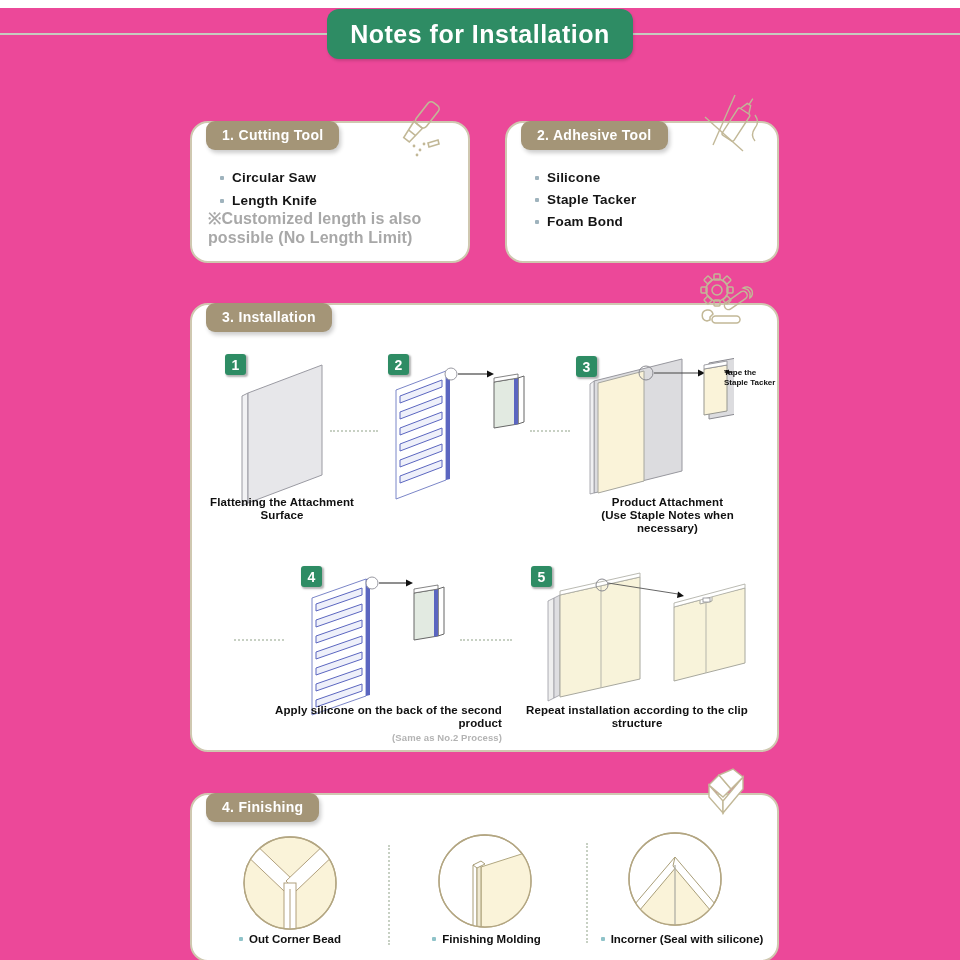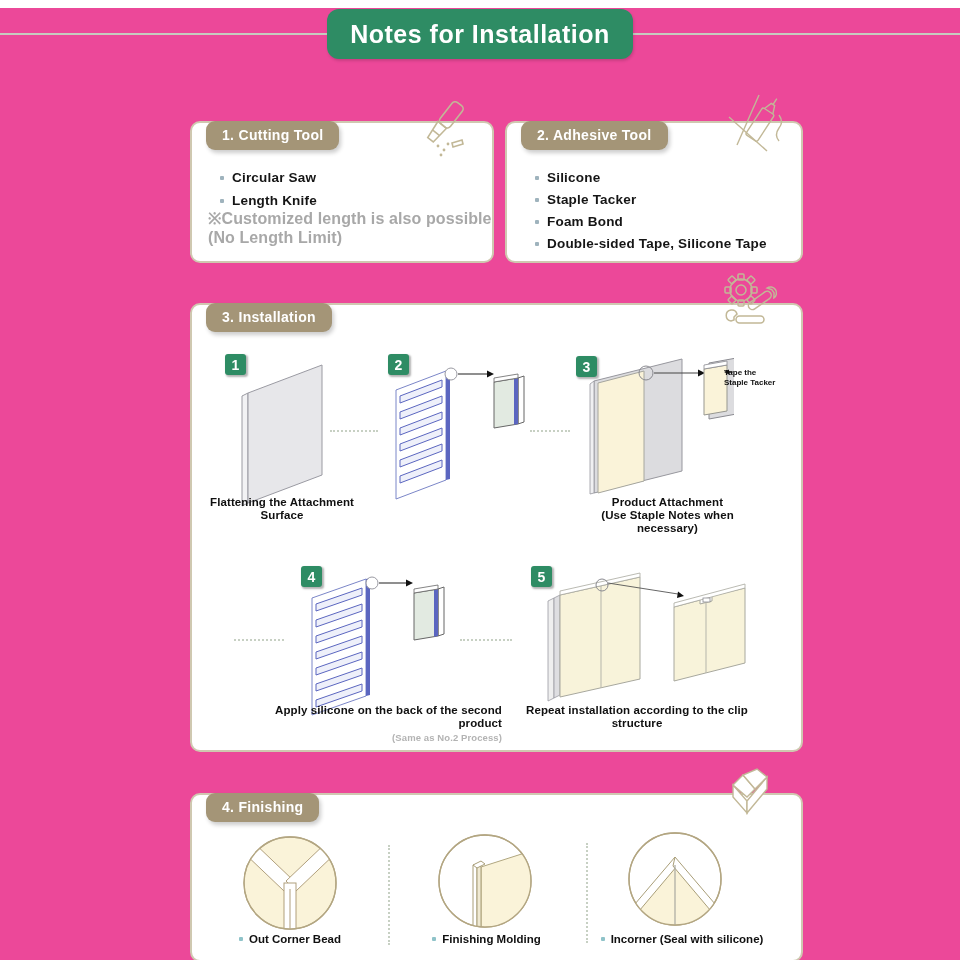--- a/index.html
+++ b/index.html
@@ -7,21 +7,21 @@
           font-family:"Liberation Sans", sans-serif; overflow:hidden; margin:8px auto; }
 
   
   .header-line { position:absolute; left:0; top:25px; width:100%; height:2px; background:#c6cbbf; }
   .header-badge { position:absolute; left:327px; top:1px; width:306px; height:50px;
                   background:#2e8c64; border-radius:12px; display:flex; align-items:center;
                   justify-content:center; color:#fff; font-size:25px; font-weight:bold;
                   letter-spacing:0.5px; box-shadow:1px 2px 3px rgba(0,0,0,0.15); }
 
   
-  .box { position:absolute; border:2px solid #cfc8b0; border-radius:10px; background:#fff;padding-left:24px; }
+  .box { position:absolute; border:2px solid #cfc8b0; border-radius:18px; background:#fff; }
   .box-cutting  { left:190px; top:113px; width:276px; height:138px; }
   .box-adhesive { left:505px; top:113px; width:270px; height:138px; }
   .box-install  { left:190px; top:295px; width:585px; height:445px; }
   .box-finish   { left:190px; top:785px; width:585px; height:165px; }
 
   .box-label { position:absolute; left:14px; top:-2px; background:#a49577; color:#fff;
                font-weight:bold; font-size:14px; padding:6px 16px 7px; border-radius:9px;
                box-shadow:2px 3px 4px rgba(0,0,0,0.2); letter-spacing:0.3px; white-space:nowrap; }
 
   .corner-icon { position:absolute; }
@@ -119,24 +119,20 @@
         <span class="dot"></span>
         <span>Silicone</span>
       </li>
       <li style="margin-bottom:4px;">
         <span class="dot"></span>
         <span>Staple Tacker</span>
       </li>
       <li style="margin-bottom:4px;">
         <span class="dot"></span>
         <span>Foam Bond</span>
-      </li>
-      <li>
-        <span class="dot"></span>
-        <span>Double-sided Tape, Silicone Tape</span>
       </li>
     </ul>
   </section>
 
   <section class="box box-install">
     <div class="box-label">3. Installation</div>
     <svg class="corner-icon" style="right:20px; top:-36px;" width="64" height="64" viewBox="0 0 64 64">
       <g fill="none" stroke="#c2b897" stroke-width="1.5">
         <circle cx="24" cy="21" r="11"></circle>
         <circle cx="24" cy="21" r="5"></circle>

